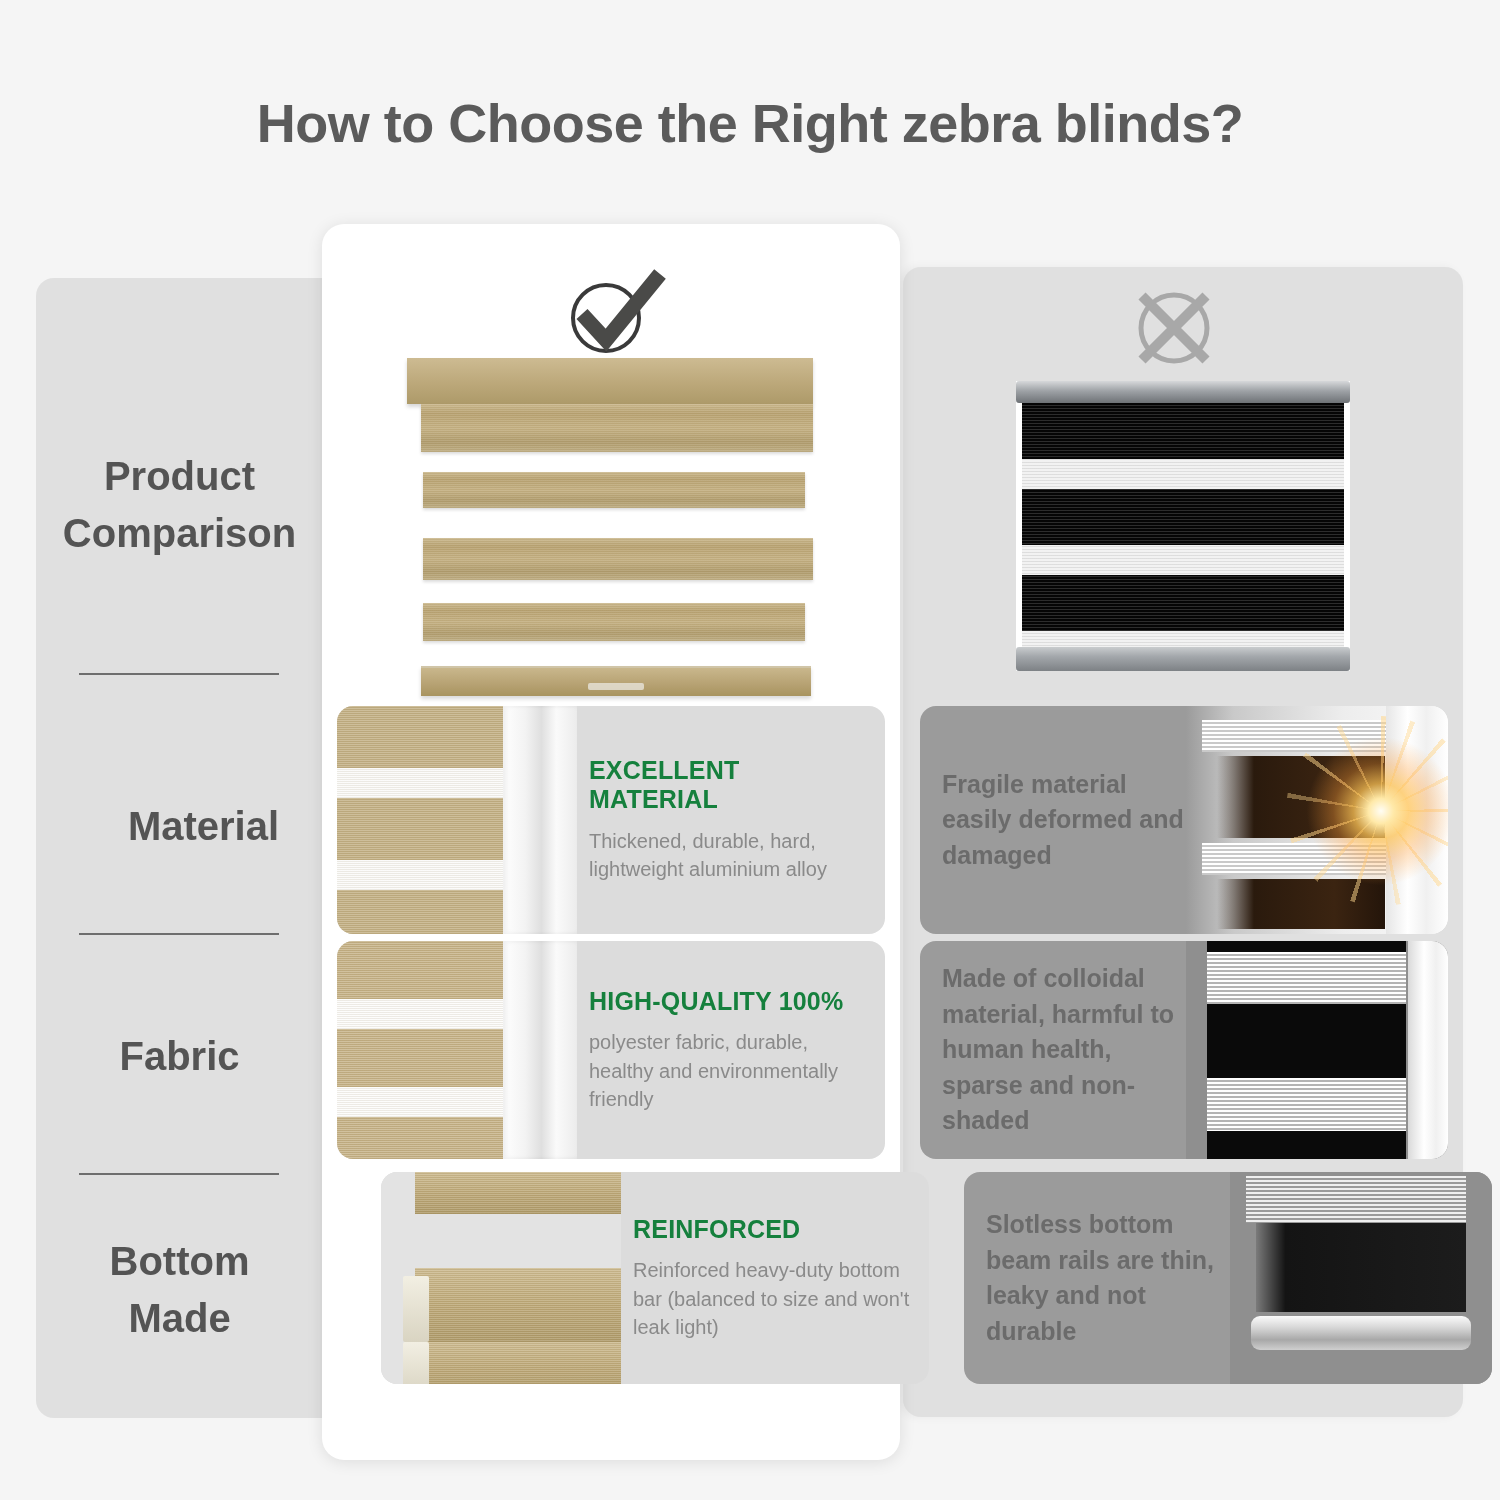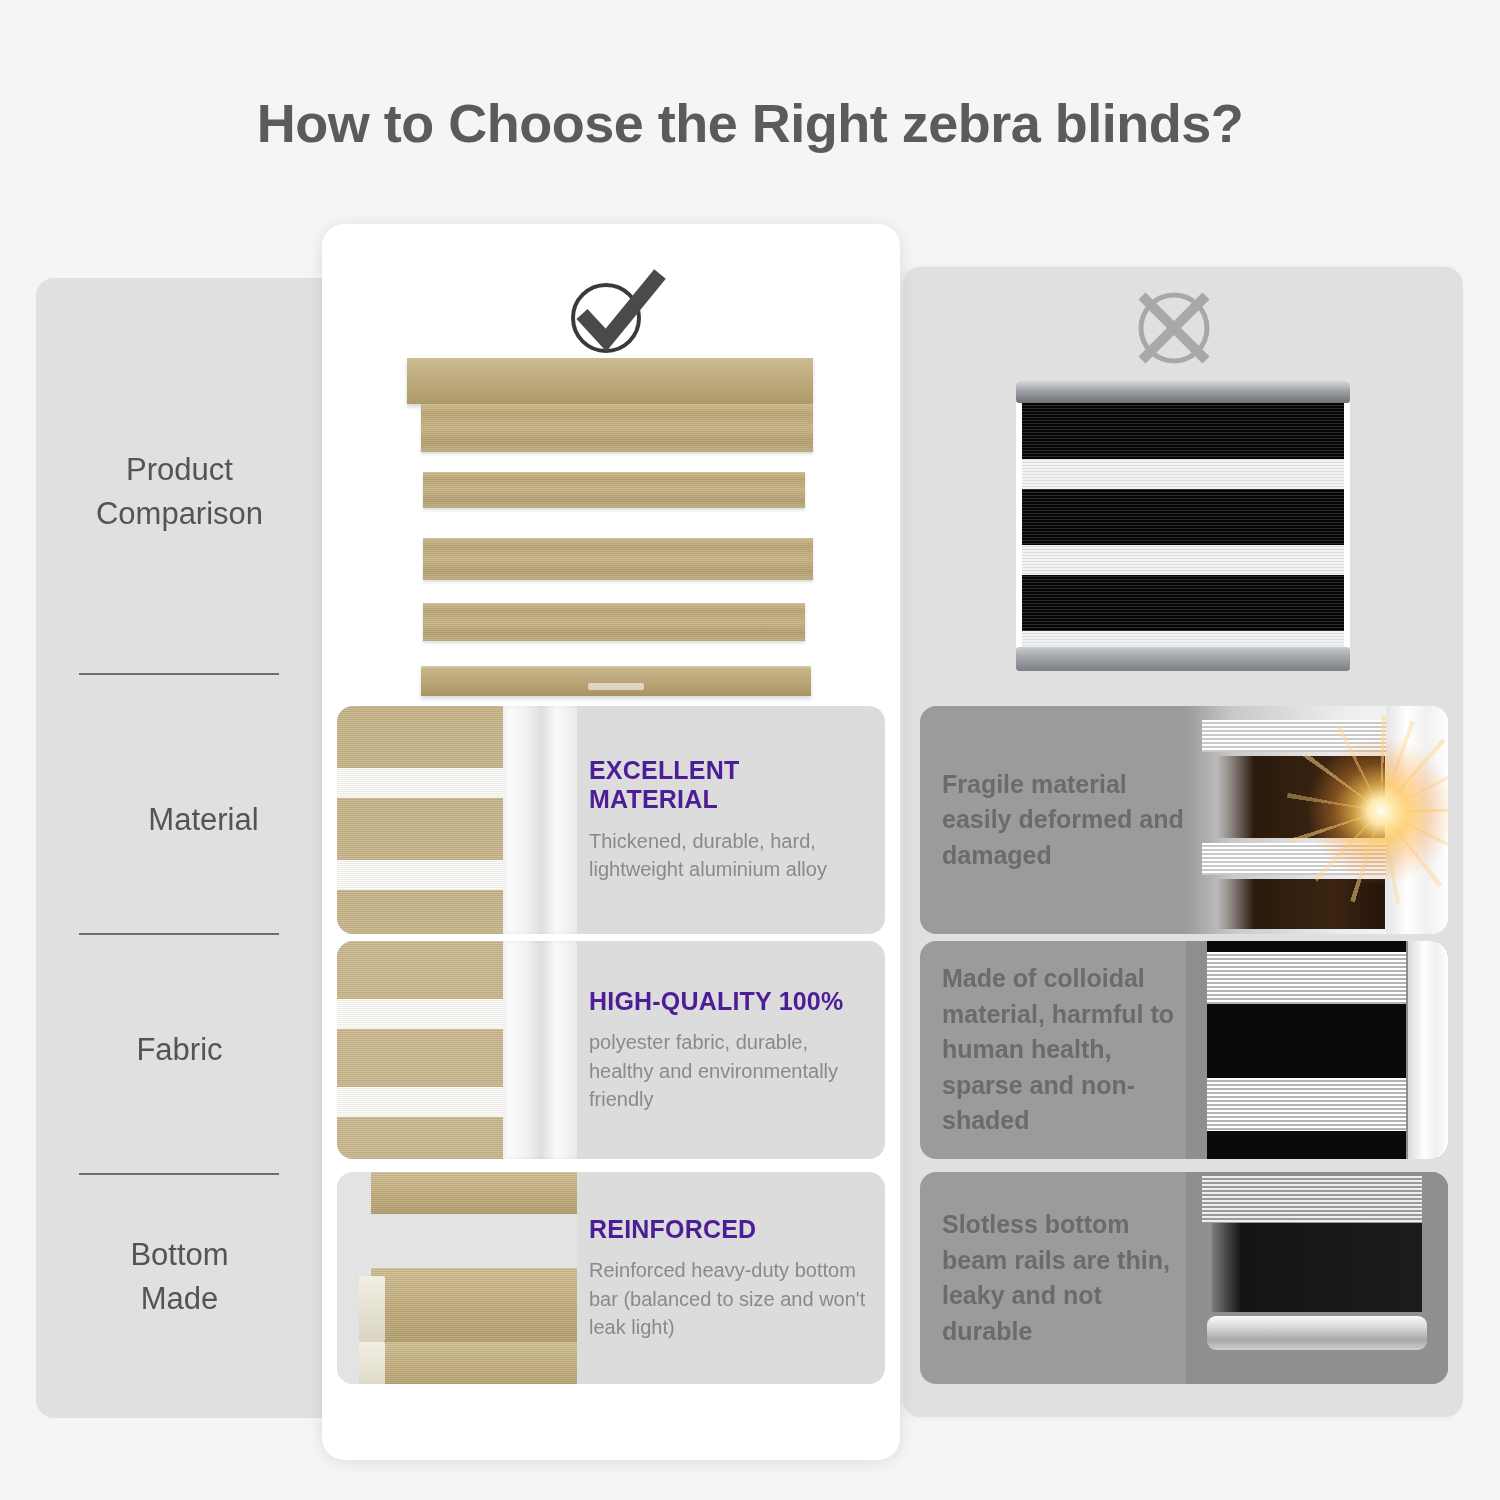--- a/index.html
+++ b/index.html
@@ -23,21 +23,21 @@
   
   .label-rail {
     position:absolute; left:36px; top:278px;
     width:287px; height:1140px;
     background:#e0e0e0;
     border-radius:18px 0 0 18px;
   }
   .row-label {
     position:absolute; left:0; width:287px;
     text-align:center;
-    font-size:31px; font-weight:normal; color:#545454;
+    font-size:40px; font-weight:bold; color:#545454;
     line-height:1.42;
   }
   .rl1 { top:170px; }
   .rl2 { top:520px;padding-left:48px; }
   .rl3 { top:750px; }
   .rl4 { top:955px; }
   .rail-divider {
     position:absolute; left:43px; width:200px; height:2px;
     background:#6e6e6e;
   }
@@ -137,35 +137,35 @@
     position:absolute;
     border-radius:16px;
     overflow:hidden;
     z-index:7;
   }
   .fc-good { left:337px; background:#dcdcdc; width:548px; }
   .fc-bad  { left:920px; background:#9b9b9b; width:528px; }
 
   .fc-r1 { top:706px; height:228px; }
   .fc-r2 { top:941px; height:218px; }
-  .fc-r3 { top:1172px; height:212px; }
+  .fc-r3 { top:1172px; height:212px;margin-left:44px; }
 
   .fc-img { position:absolute; top:0; bottom:0; }
   .fc-img-left  { left:0; width:240px; }
   .fc-img-right { right:0; width:262px; }
 
   .fc-text {
     position:absolute; top:0; bottom:0;
     display:flex; flex-direction:column; justify-content:center;
   }
   .fc-text-right { left:252px; right:18px; }
   .fc-text-left  { left:22px; width:252px; }
 
   .feat-head {
-    font-size:25px; font-weight:bold; color:#4c1d95;
+    font-size:25px; font-weight:bold; color:#15803d;
     letter-spacing:0.2px; margin-bottom:13px; line-height:1.15;
   }
   .feat-body {
     font-size:20px; color:#8a8a8a; line-height:1.42;
   }
   .bad-text {
     font-size:25px; font-weight:bold; color:#6b6b6b; line-height:1.42;
   }
 
   

